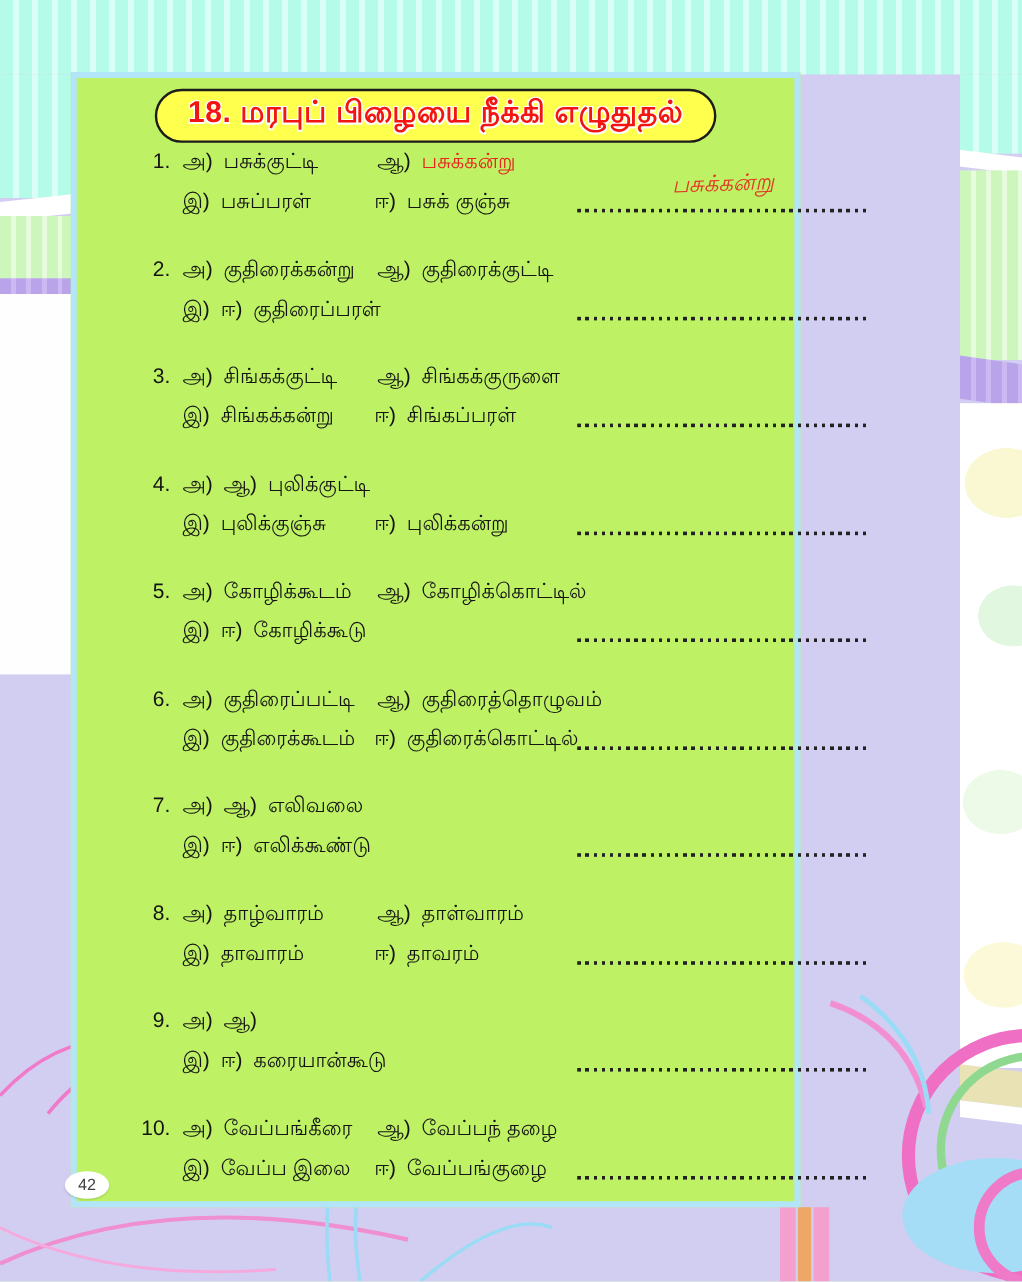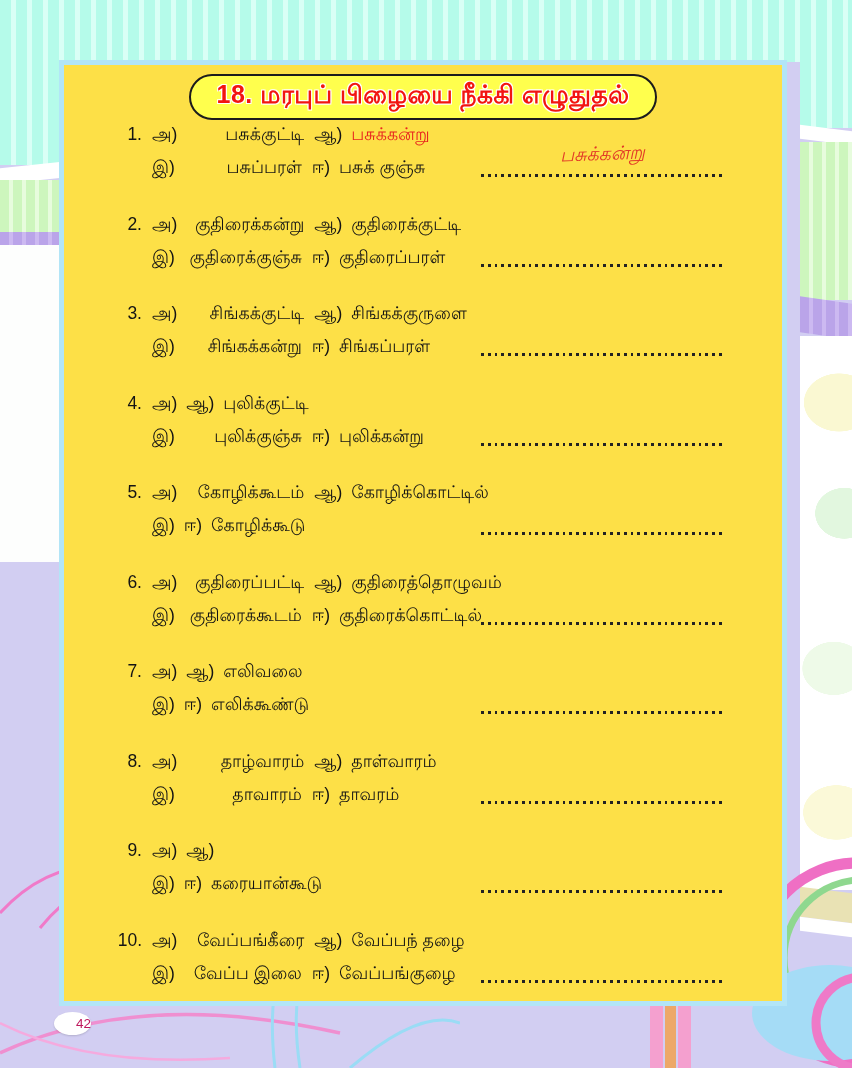--- a/index.html
+++ b/index.html
@@ -32,44 +32,44 @@
   .swirl-br{right:0;bottom:0;}
   .swirl-bl{left:0;bottom:0;}
 
   .trunk{position:absolute;left:650px;bottom:0;width:44px;height:62px;}
   .trunk .bar{position:absolute;bottom:0;height:62px;}
   .trunk .pk1{left:0;width:13px;background:#f4a0cf;}
   .trunk .or{left:15px;width:11px;background:#eda868;}
   .trunk .pk2{left:28px;width:13px;background:#f4a0cf;}
 
   
-  .panel{position:absolute;left:59px;top:60px;width:728px;height:946px;box-sizing:border-box;
-         background:#fde047;border:5px solid #b2e5f7;z-index:5;}
+  .panel{position:absolute;left:59px;top:60px;width:608px;height:946px;box-sizing:border-box;
+         background:#bef264;border:5px solid #b2e5f7;z-index:5;}
   .title-wrap{position:absolute;top:9px;left:0;width:100%;text-align:center;}
   .title-pill{display:inline-block;background:#ffff4d;border:2.5px solid #1c1c1c;border-radius:26px;
               padding:4px 26px 6px 26px;}
   .title-pill span{font-size:25px;font-weight:bold;color:#f21511;letter-spacing:0.5px;
               text-shadow:-1px -1px 0 #fff,1px -1px 0 #fff,-1px 1px 0 #fff,1px 1px 0 #fff;}
 
   .questions{position:absolute;top:53px;left:52px;width:640px;}
   .q{position:relative;height:66px;margin-bottom:23.5px;}
   .row{position:relative;display:flex;height:33px;line-height:33px;font-size:17.5px;color:#141414;}
   .num{flex:none;width:26px;text-align:right;margin-right:10px;}
   .lbl{flex:none;margin-right:9px;}
-  .opt{white-space:nowrap;text-align:right;}
+  .opt{white-space:nowrap;}
   .o1{flex:none;min-width:118px;padding-right:10px;}
   .red{color:#e8251f;}
   .dots{position:absolute;left:365px;bottom:7px;width:243px;height:2.6px;
         background:repeating-linear-gradient(90deg,#222 0 2.8px,transparent 2.8px 6.8px);}
   .answer{position:absolute;left:365px;top:24px;width:243px;text-align:center;
           font-size:19px;font-style:italic;color:#e23a28;transform:rotate(-2deg);
           font-family:"DejaVu Serif","Liberation Serif",serif;}
 
-  .page-num{position:absolute;left:54px;top:1012px;width:37px;height:23px;background:#fff;
-            border-radius:50%;text-align:right;line-height:23px;font-size:13.5px;color:#be185d;
+  .page-num{position:absolute;left:54px;top:976px;width:37px;height:23px;background:#fff;
+            border-radius:50%;text-align:center;line-height:23px;font-size:13.5px;color:#404040;
             box-shadow:0 1px 2px rgba(0,0,0,0.15);z-index:6;}
 </style>
 </head>
 <body>
 
 <div class="page">
 
   <div class="bg-top"></div>
 
   <div class="colL">
@@ -143,21 +143,20 @@
     <div class="row">
       <span class="num">2.</span>
       <span class="lbl">அ)</span>
       <span class="opt o1">குதிரைக்கன்று</span>
       <span class="lbl">ஆ)</span>
       <span class="opt">குதிரைக்குட்டி</span>
     </div>
     <div class="row">
       <span class="num"></span>
       <span class="lbl">இ)</span>
-      <span class="opt o1">குதிரைக்குஞ்சு</span>
       <span class="lbl">ஈ)</span>
       <span class="opt">குதிரைப்பரள்</span>
       <span class="dots"></span>
     </div>
 
   </div>
 
   <div class="q">
     <div class="row">
       <span class="num">3.</span>

